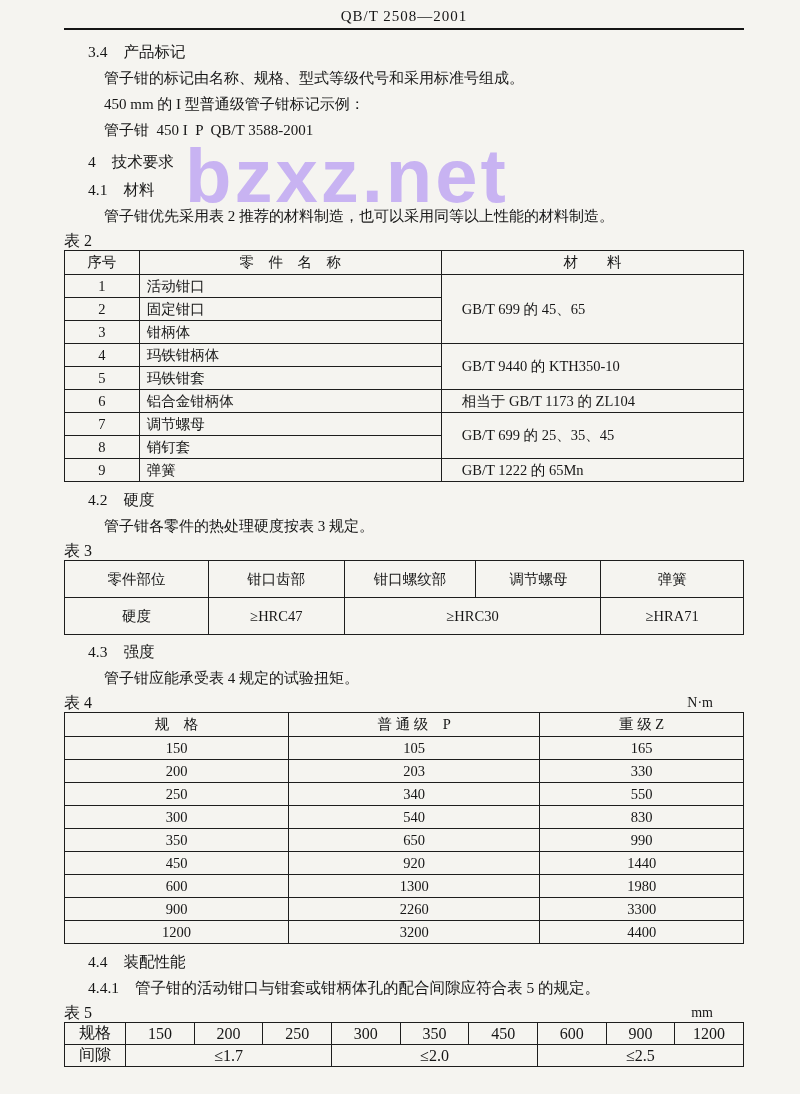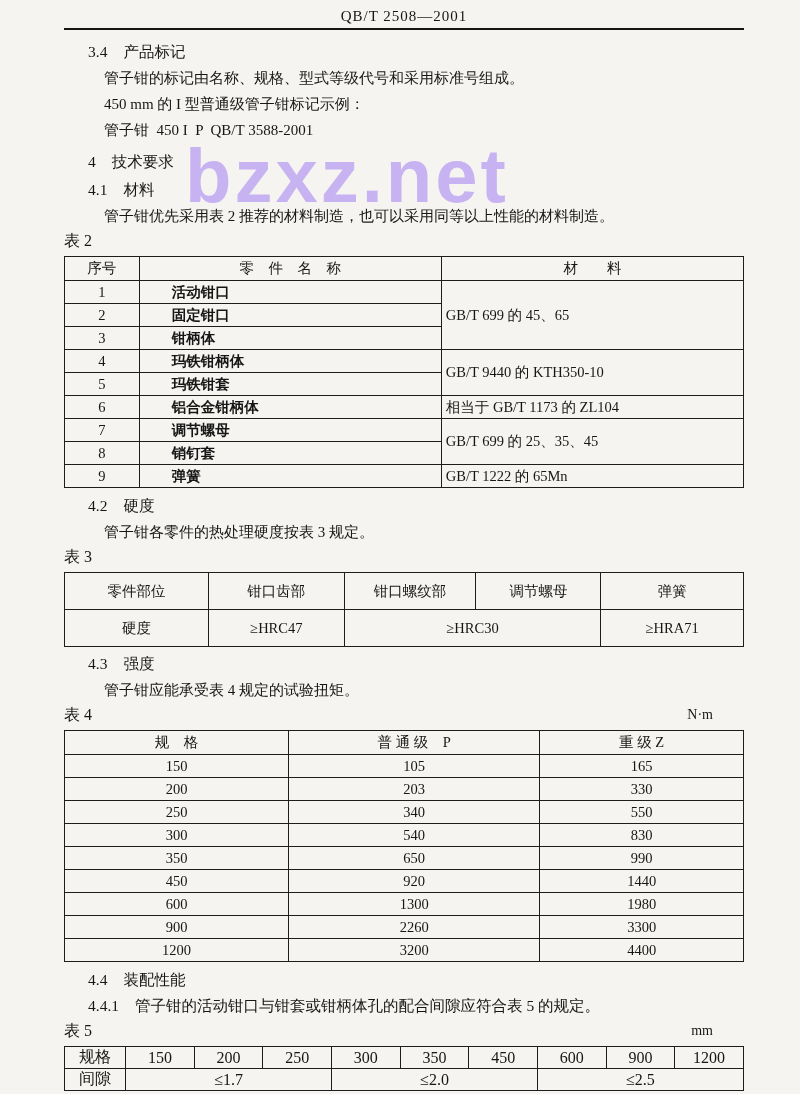--- a/index.html
+++ b/index.html
@@ -31,34 +31,34 @@
   .heading { font-size:15.5px; line-height:20px; margin-left:24px; }
   .heading .num { display:inline-block; margin-right:16px; }
   .mt12 { margin-top:12px; } .mt8 { margin-top:8px; } .mt7 { margin-top:7px; } .mt6 { margin-top:6px; }
 
   p.body-text { font-size:15px; line-height:20px; margin-left:40px; white-space:pre-wrap; }
 
   .caption-row { position:relative; margin-top:6px; line-height:18px; }
   .table-caption { text-align:left; font-size:16px; }
   .unit-label { position:absolute; right:31px; top:0; font-size:14px; }
 
-  table { width:100%; border-collapse:collapse; table-layout:fixed; margin-top:6px;border-radius:16px; }
+  table { width:100%; border-collapse:collapse; table-layout:fixed; margin-top:0;border-radius:16px; }
   th, td {
     border:1.5px solid #1d1d1d;
     font-size:14.5px; font-weight:normal;
     text-align:center; vertical-align:middle;
     overflow:hidden; white-space:nowrap;
   }
 
   
   .t2 col.c-no { width:11%; } .t2 col.c-name { width:44.5%; } .t2 col.c-mat { width:44.5%; }
   .t2 th { height:24px; }
   .t2 td { height:23px; }
-  .t2 td.name { text-align:left; padding-left:32px;font-weight:bold; }
-  .t2 td.material { text-align:left; padding-left:4px; }
+  .t2 td.name { text-align:left; padding-left:7px; }
+  .t2 td.material { text-align:left; padding-left:20px; }
 
   
   .t3 td { height:37px; }
   .t3 col.c1 { width:21.2%; } .t3 col.c2 { width:20%; } .t3 col.c3 { width:19.4%; }
   .t3 col.c4 { width:18.4%; } .t3 col.c5 { width:21%; }
 
   
   .t4 col.c-spec { width:33%; } .t4 col.c-p { width:37%; } .t4 col.c-z { width:30%; }
   .t4 th { height:24px; }
   .t4 td { height:23px; }

